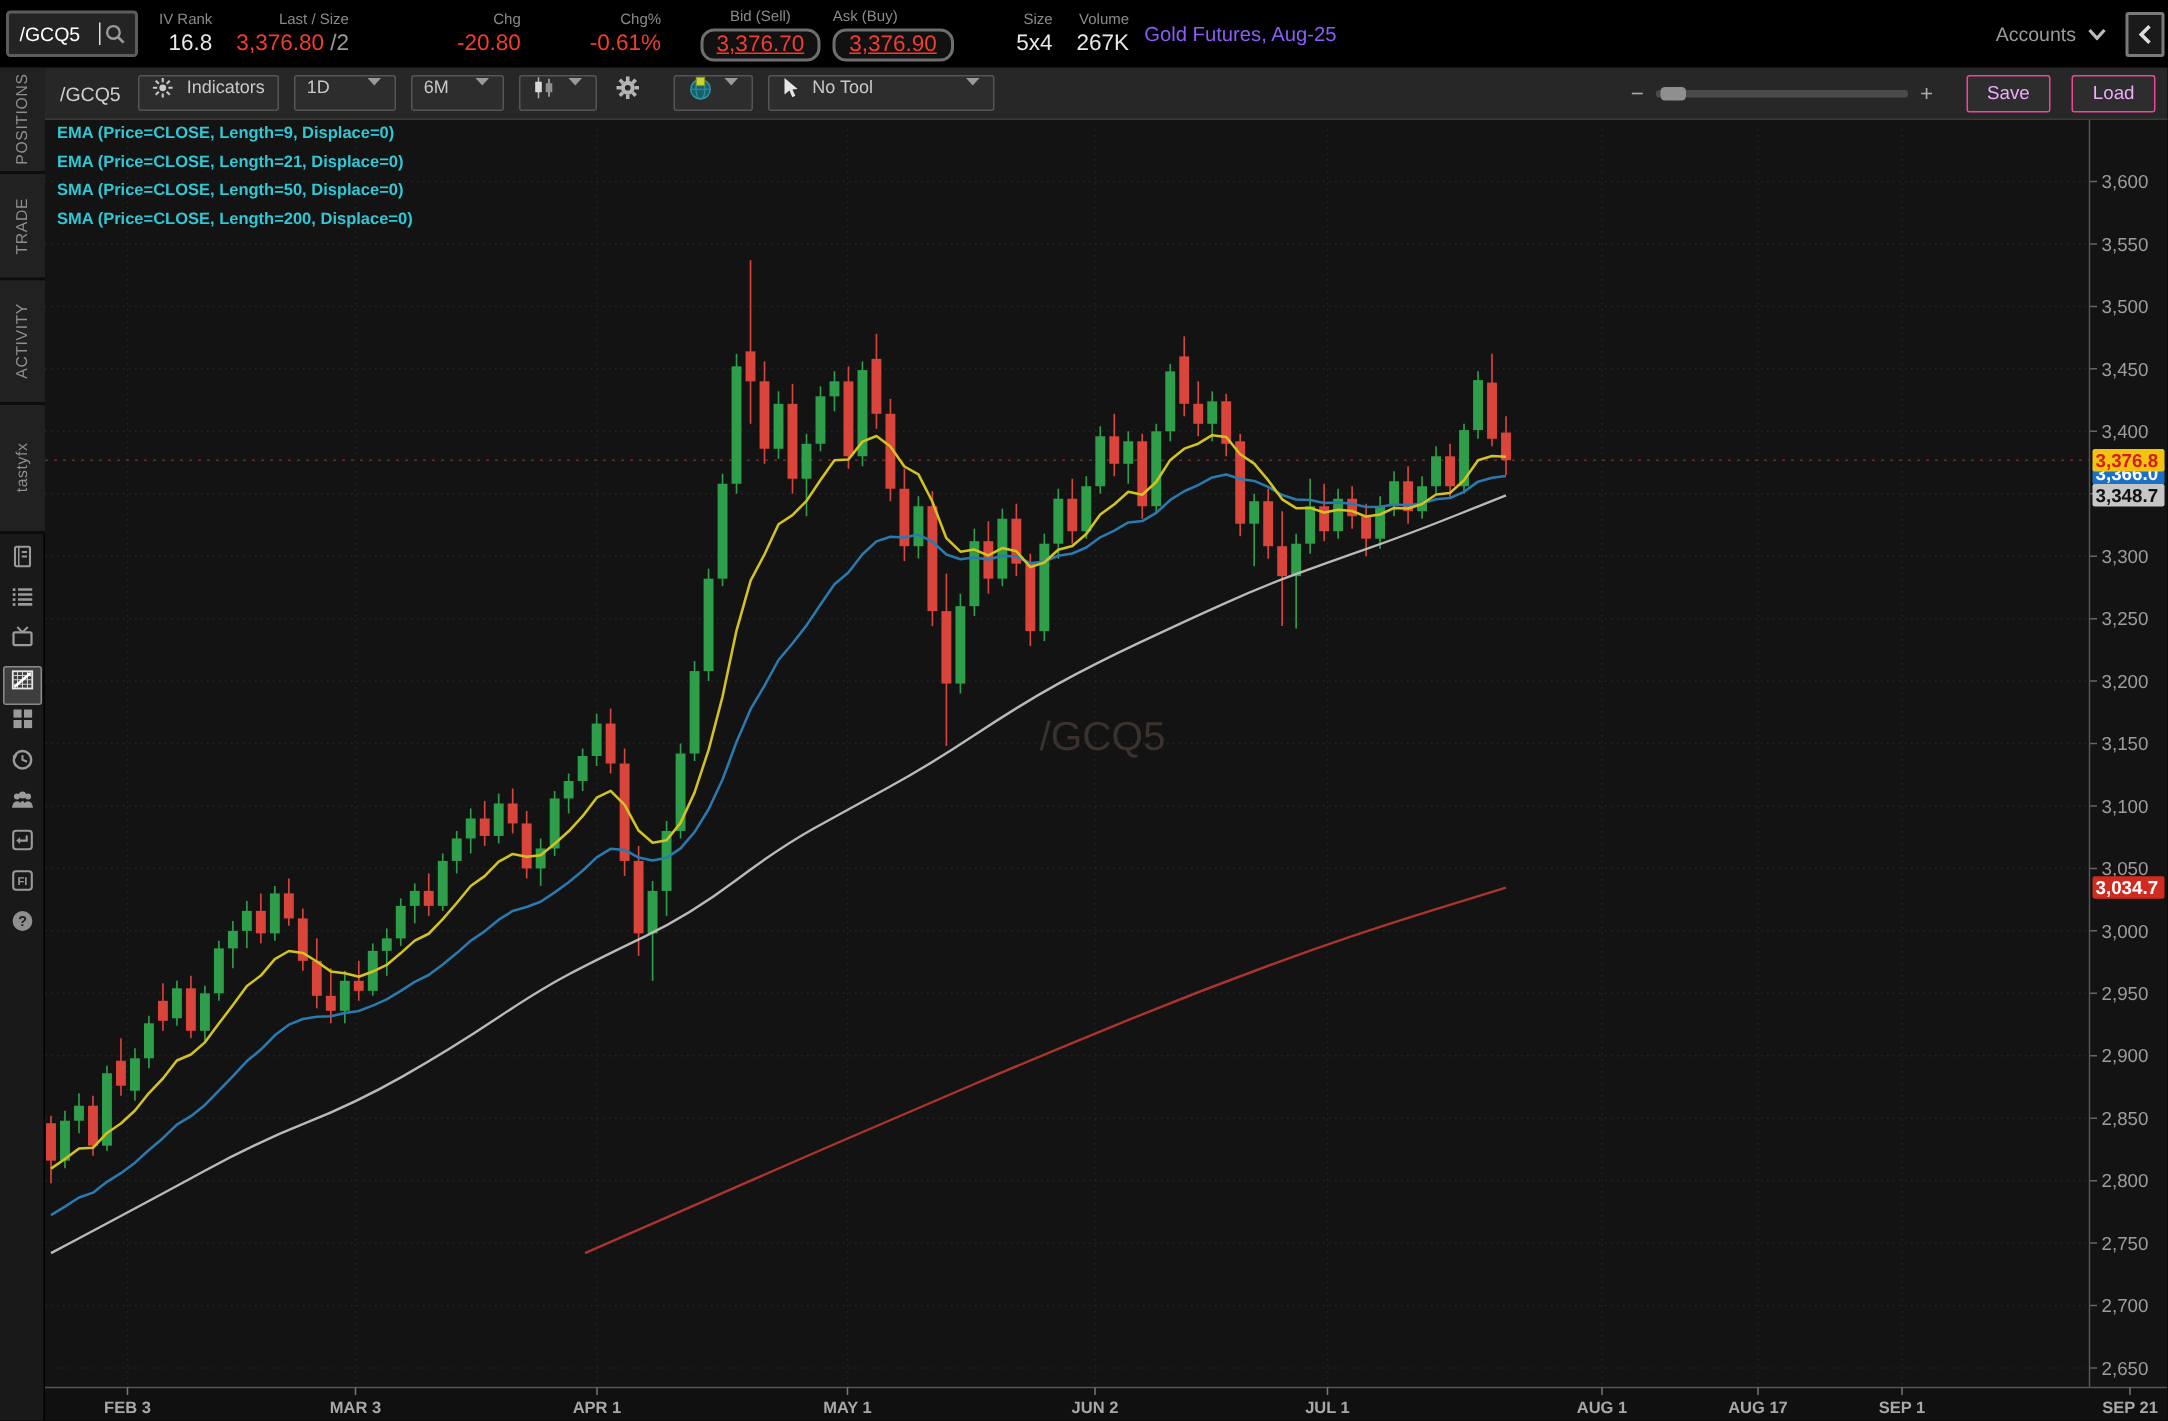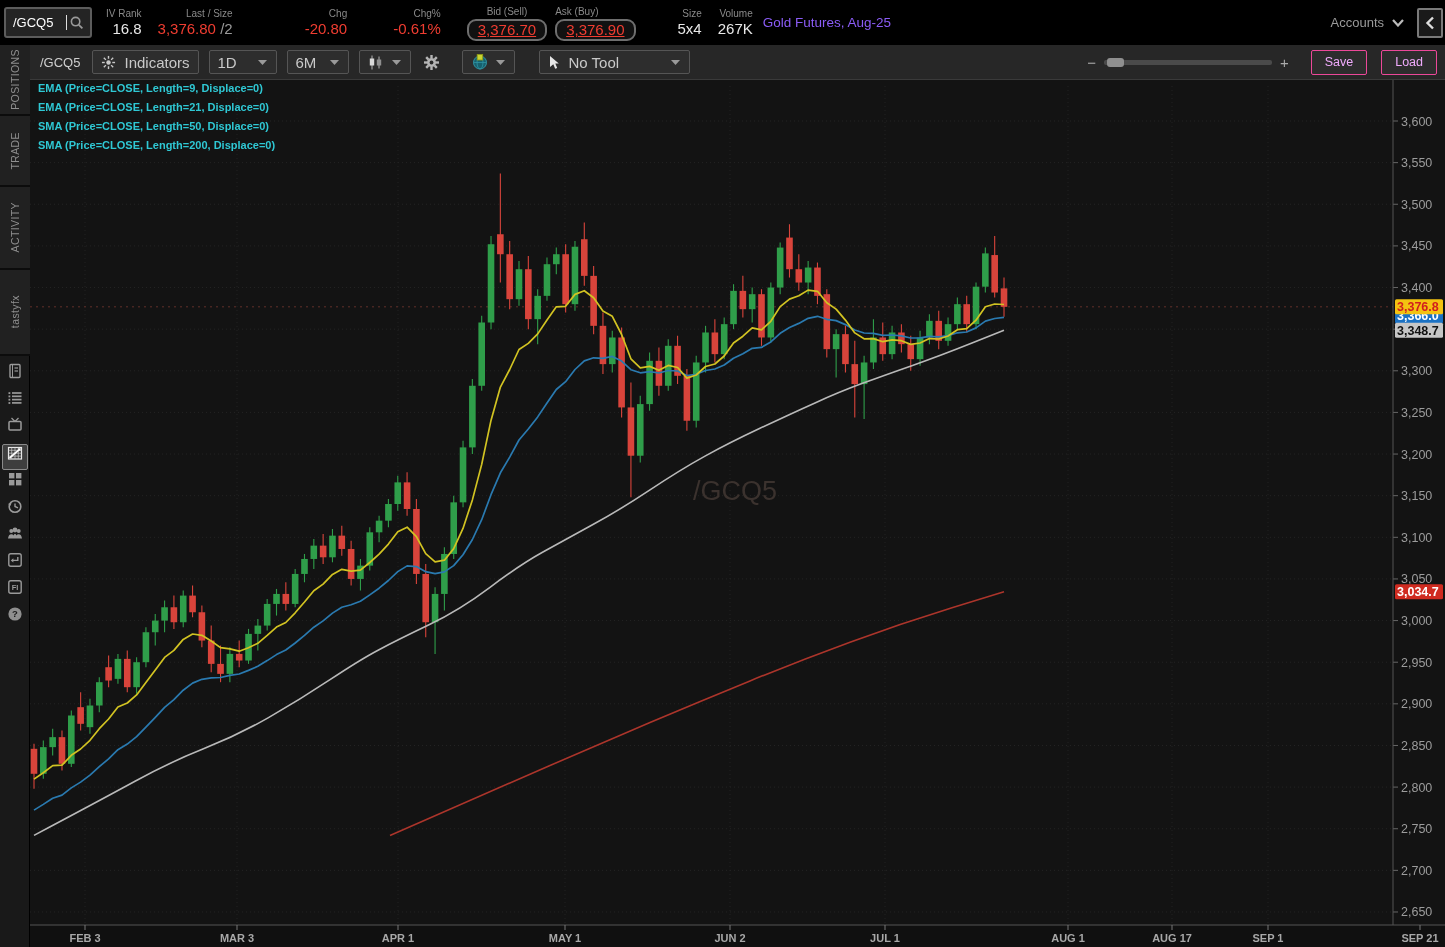--- a/index.html
+++ b/index.html
@@ -17,21 +17,21 @@
   .red{color:#f03d31 !important;}
   .dim{color:#9a9a9a;}
   .pricebox{border:2px solid #6e6e6e;border-radius:9px;padding:0 9px;height:22px;display:flex;align-items:center;margin-top:1px;background:#111;}
   .pricebox .val{font-size:15px;line-height:15px;text-decoration:underline;}
   #desc{color:#8b5cf6;font-size:13.5px;margin-left:10px;white-space:nowrap;}
   #accounts{display:flex;align-items:center;color:#9a9a9a;font-size:13px;margin-left:auto;}
   #collapse-btn{width:26px;height:30px;border:2px solid #7a7a7a;background:#1a1a1a;margin:0 2px 0 12px;display:flex;align-items:center;justify-content:center;border-radius:2px;}
   
   #toolbar{position:absolute;left:30px;top:45px;width:1415px;height:35px;background:#272727;border-bottom:1px solid #3a3a3a;display:flex;align-items:center;}
   #tb-symbol{color:#cfcfcf;font-size:13px;margin:0 12px 0 10px;}
-  .tb-btn{height:24px;border:1px solid #555;border-radius:2px;background:#2d2d2d;color:#c9c9c9;font-size:15px;display:flex;align-items:center;padding:0 8px;margin-right:10px;white-space:nowrap;}
+  .tb-btn{height:24px;border:1px solid #555;border-radius:2px;background:#2d2d2d;color:#c9c9c9;font-size:12px;display:flex;padding:0 8px;margin-right:10px;white-space:nowrap;}
   .tb-btn .cap{margin-left:8px;}
   .bare{border:none;background:transparent;padding:0 2px;}
   #tb-right{margin-left:auto;display:flex;align-items:center;margin-right:8px;}
   #zoom-minus,#zoom-plus{color:#aaa;font-size:15px;padding:0 8px;}
   #zoom-track{width:168px;height:5px;background:#4a4a4a;border-radius:2px;position:relative;}
   #zoom-handle{position:absolute;left:3px;top:-2px;width:17px;height:9px;background:#8f8f8f;border-radius:3px;}
   .tb-action{height:25px;border:1px solid #ec4899;border-radius:2px;background:#2d2d2d;color:#f0abfc;font-size:12.5px;display:flex;align-items:center;padding:0 13px;margin-left:14px;}
   
   #leftrail{position:absolute;left:0;top:45px;width:30px;height:902px;background:#191919;border-right:1px solid #000;}
   .vtab{width:30px;background:#212121;border-bottom:2px solid #0c0c0c;display:flex;align-items:center;justify-content:center;}
@@ -166,21 +166,21 @@
     <svg width="18" height="16" viewBox="0 0 18 16">
       <circle cx="9" cy="8.5" r="6.5" fill="#17606e" stroke="#2f93a3" stroke-width="1"></circle>
       <ellipse cx="9" cy="8.5" rx="3" ry="6.5" fill="none" stroke="#2f93a3" stroke-width="0.8"></ellipse>
       <line x1="2.5" y1="8.5" x2="15.5" y2="8.5" stroke="#2f93a3" stroke-width="0.8"></line>
       <rect x="6.2" y="0.5" width="5.5" height="5.5" fill="#c9d431" stroke="#8e9a14" stroke-width="0.8"></rect>
     </svg>
     <svg width="11" height="7" viewBox="0 0 11 7" style="margin-left:6px">
         <path d="M1 1 L5.5 6 L10 1" fill="#9a9a9a"></path>
       </svg>
   </div>
-  <div class="tb-btn" style="width:151px;margin-left:14px">
+  <div class="tb-btn" style="width:151px;">
     <svg width="13" height="15" viewBox="0 0 13 15">
       <path d="M2 1 L2 12 L5.3 9.3 L7.2 13.8 L9.2 12.9 L7.3 8.6 L10.8 8.4 Z" fill="#e6e6e6"></path>
     </svg>
     <span class="cap" style="flex:1">No Tool</span>
     <svg width="11" height="7" viewBox="0 0 11 7">
         <path d="M1 1 L5.5 6 L10 1" fill="#9a9a9a"></path>
       </svg>
   </div>
   <div id="tb-right">
     <span id="zoom-minus">−</span>

